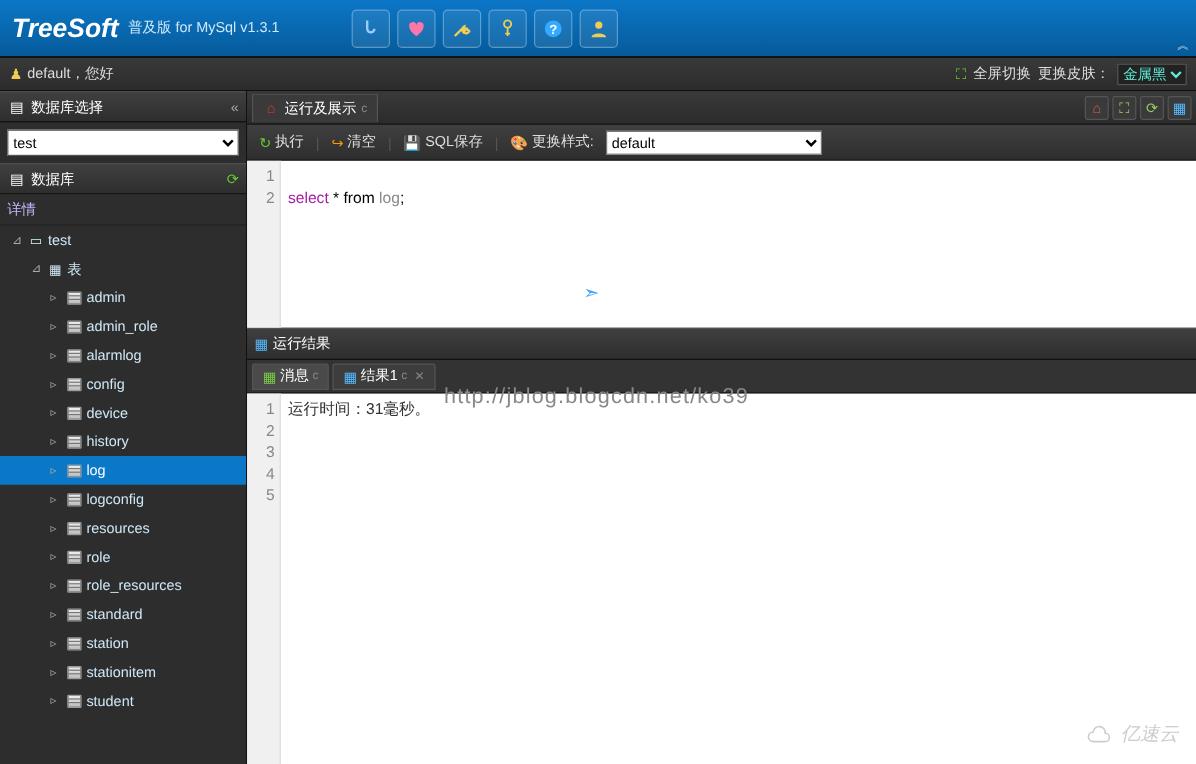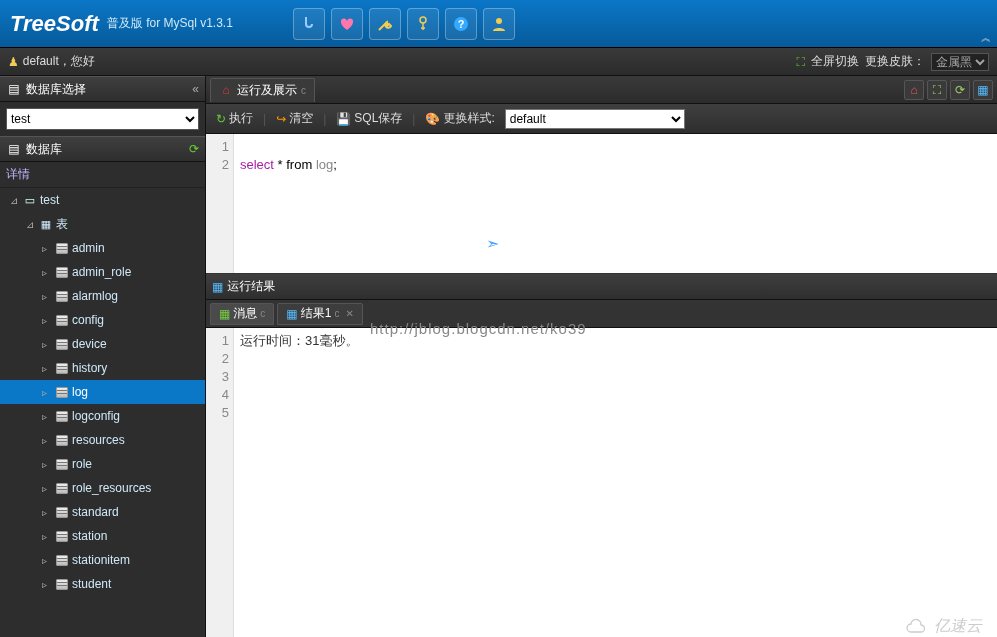--- a/index.html
+++ b/index.html
@@ -8,21 +8,21 @@
 .header { height: 48px; background: linear-gradient(#0b77c7, #065a9a); display: flex; align-items: center; padding: 0 10px; color: #fff; position: relative; border-bottom: 1px solid #000; }
 .header .logo { font-size: 22px; font-weight: bold; font-style: italic; }
 .header .title { font-size: 18px; font-weight: bold; margin-left: 6px; }
 .header .subtitle { font-size: 12px; margin-left: 8px; color: #cde8f9; }
 .header .toolbar { margin-left: 60px; display: flex; gap: 6px; }
 .header .toolbtn { width: 32px; height: 32px; border: 1px solid rgba(255,255,255,.3); border-radius: 4px; background: rgba(255,255,255,.08); display: flex; align-items: center; justify-content: center; cursor: pointer; }
 .header .chev { position: absolute; right: 6px; bottom: 2px; color: #bcd; font-size: 10px; cursor: pointer; }
 
 .userbar { height: 28px; background: linear-gradient(#3a3a3a,#2b2b2b); border-bottom: 1px solid #111; display: flex; align-items: center; padding: 0 8px; color: #ddd; }
 .userbar .right { margin-left: auto; display: flex; align-items: center; gap: 6px; }
-.userbar select { background: #222; color: #a3a3a3; border: 1px solid #555; font-size: 12px; height: 18px; }
+.userbar select { background: #222; color: #5eead4; border: 1px solid #555; font-size: 12px; height: 18px; }
 
 .main { display: flex; height: calc(100% - 48px - 28px); }
 
 .sidebar { width: 206px; background: #2d2d2d; border-right: 1px solid #111; display: flex; flex-direction: column; color: #ddd; }
 .panelhdr { height: 26px; background: linear-gradient(#3f3f3f,#2e2e2e); border-top:1px solid #555; border-bottom: 1px solid #111; display: flex; align-items: center; padding: 0 6px; color: #fff; font-size: 12px; gap: 4px; }
 .panelhdr .grow { flex: 1; }
 .panelhdr .icon { width: 16px; text-align:center; }
 .dbselect { padding: 6px; }
 .dbselect select { width: 100%; height: 22px; background: #fff; border: 1px solid #555; font-size: 12px; }
 
@@ -71,22 +71,22 @@
 .restab { display:flex; align-items:center; gap:3px; background:#3d3d3d; border:1px solid #555; height:22px; padding:0 8px; color:#fff; cursor:pointer; border-radius:2px 2px 0 0;}
 .restab.active{background:#4a4a4a;}
 .restab .close{color:#888;font-size:10px;margin-left:3px;}
 
 .resultbody { flex:1; background:#fff; display:flex; font-family:Consolas,monospace; font-size:13px; position:relative;}
 .resultbody .gutter{border-right-color:#ddd;}
 .resultcode { flex:1; padding:4px 6px; line-height:18px; color:#333;}
 .resultcode .kw{color:#a31fa3;}
 .resultcode .tbl{color:#888;}
 
-.watermark { position:absolute; bottom:0; right:15px; color:#ccc; font-size:16px; display:flex;align-items:center;gap:5px; font-style:italic;}
-.wmtext{position:absolute; top:320px; left:370px; color:#888; font-size:15px; letter-spacing:1px; pointer-events:none;text-align:center;}
+.watermark { position:absolute; bottom:14px; right:15px; color:#ccc; font-size:16px; display:flex;align-items:center;gap:5px; font-style:italic;}
+.wmtext{position:absolute; top:320px; left:370px; color:#888; font-size:18px; letter-spacing:1px; pointer-events:none;text-align:center;}
 
 svg{display:block;}
 </style>
 </head>
 <body>
 
 <div class="header">
   <span class="logo">TreeSoft</span>
   <span class="subtitle">普及版 for MySql v1.3.1</span>
   <div class="toolbar">

